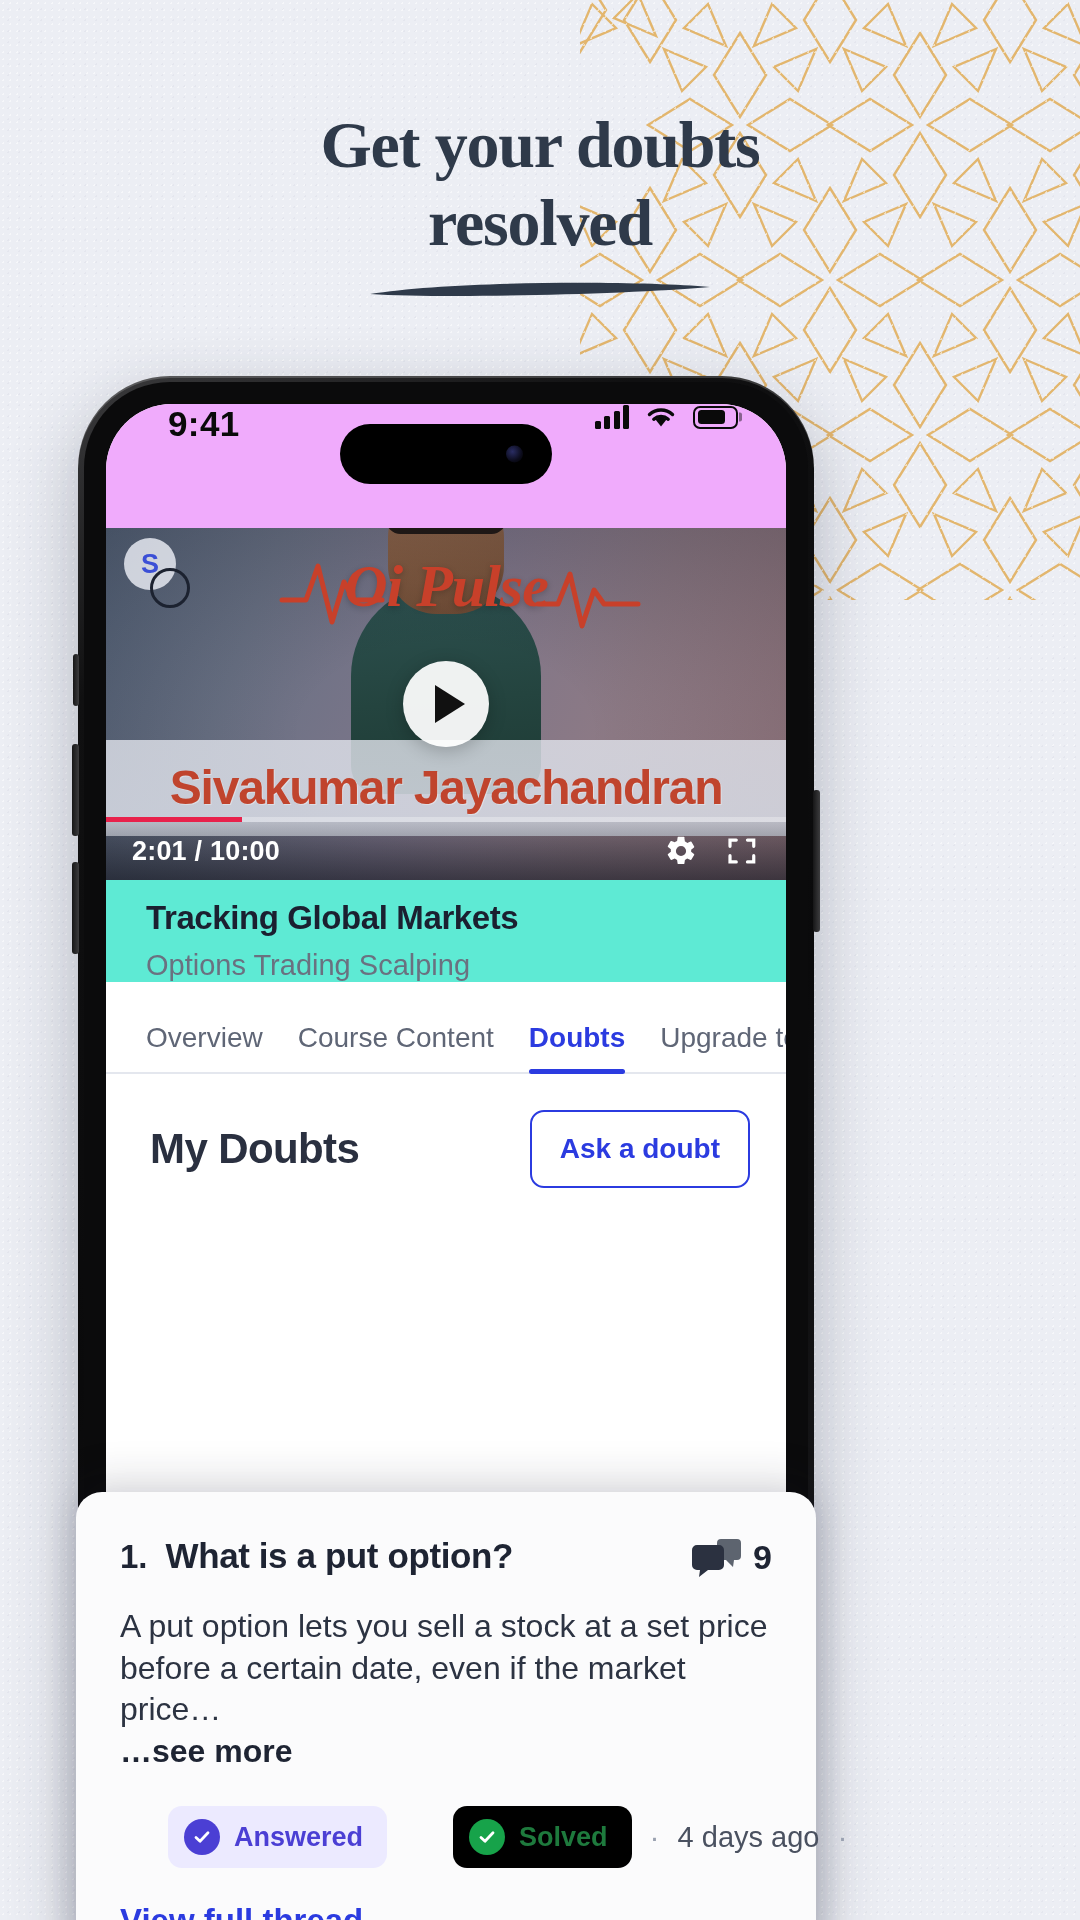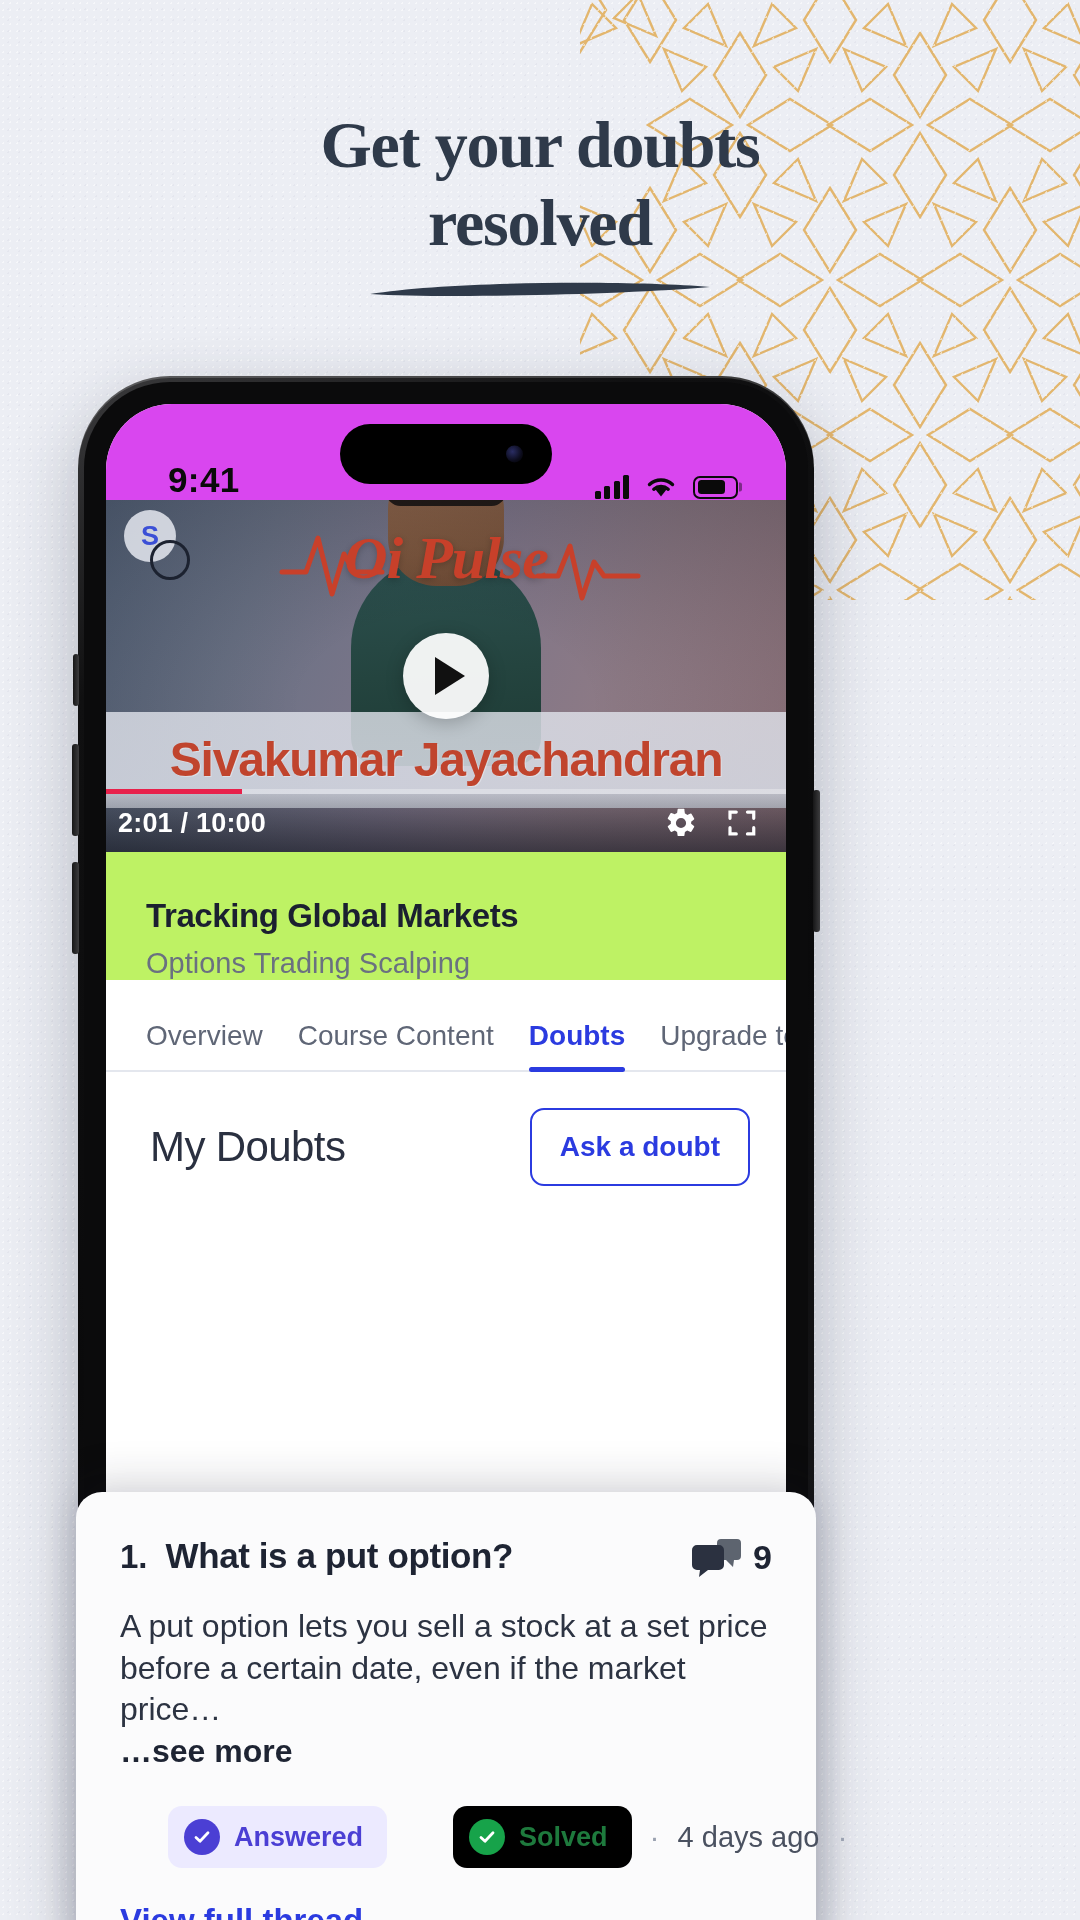--- a/index.html
+++ b/index.html
@@ -69,24 +69,24 @@
 
   .screen{
     position:absolute; left:28px; top:28px; right:28px; bottom:28px;
     border-radius:66px;
     background:#ffffff;
     overflow:hidden;
   }
 
   
   .statusbar{
-    position:relative; height:96px;
-    display:flex; align-items:flex-end; justify-content:space-between;
+    position:relative; height:124px;
+    display:flex; align-items:flex-start; justify-content:space-between;
     padding:0 48px 0 62px;
-    background:#d946ef;
+    background:#f0abfc;
   }
   .status-time{ font-size:35px; font-weight:700; color:#0a0a0a; letter-spacing:.4px; }
   .dynamic-island{
     position:absolute; left:50%; top:20px; transform:translateX(-50%);
     width:212px; height:60px; border-radius:32px; background:#000;
   }
   .island-cam{
     position:absolute; right:29px; top:50%; transform:translateY(-50%);
     width:17px; height:17px; border-radius:50%;
     background:radial-gradient(circle at 38% 36%, #2a2d63 0%, #0b0b1a 62%, #000 100%);
@@ -174,32 +174,32 @@
     width:0; height:0; margin-left:8px;
     border-left:30px solid #111; border-top:19px solid transparent; border-bottom:19px solid transparent;
   }
   .progress{
     position:absolute; left:0; right:0; bottom:58px; height:5px; background:rgba(255,255,255,.30);
   }
   .progress i{ display:block; height:100%; width:20%; background:#e8214b; }
   .vid-bottom{
     position:absolute; left:0; right:0; bottom:0; height:58px;
     display:flex; align-items:center; justify-content:space-between;
-    padding:0 28px 0 12px;
+    padding:0 28px 0 26px;
     background:linear-gradient(0deg, rgba(15,18,28,.60) 0%, rgba(15,18,28,.10) 100%);
   }
   .vid-time{ color:#fff; font-size:27px; font-weight:600; letter-spacing:.2px; }
   .vid-ctrls{ display:flex; align-items:center; gap:28px; }
   .gear{ width:34px; height:34px; }
   .expand{ width:32px; height:32px; }
 
   
   .course{
-    padding:45px 40px 0 40px;
-    background:#bef264;
+    padding:19px 40px 0 40px;
+    background:#5eead4;
   }
   .course-title{ font-size:33px; font-weight:700; color:#1b2030; letter-spacing:-.4px; }
   .course-sub{ font-size:29px; color:#6a7180; margin-top:12px; }
 
   
   .tabs{
     display:flex; align-items:center; gap:35px;
     padding:40px 40px 0 40px;
     border-bottom:2px solid #e4e7ee;
     background:#fff;
@@ -212,21 +212,21 @@
   .tab.active::after{
     content:""; position:absolute; left:0; right:0; bottom:-2px; height:5px;
     background:#2b3be0; border-radius:3px;
   }
 
   
   .doubts-head{
     display:flex; align-items:center; justify-content:space-between;
     padding:36px 36px 0 44px; background:#fff;
   }
-  .doubts-title{ font-size:42px; font-weight:400; color:#2a3040; letter-spacing:-.6px; }
+  .doubts-title{ font-size:42px; font-weight:700; color:#2a3040; letter-spacing:-.6px; }
   .ask-btn{
     border:2.5px solid #2b3be0; color:#2b3be0; background:#fff;
     font-size:28px; font-weight:700; border-radius:14px;
     padding:21px 28px; white-space:nowrap;
   }
 
   
   .doubt-card{
     position:absolute; left:-2px; right:-2px; bottom:-12px;
     background:#fbfbfc;

